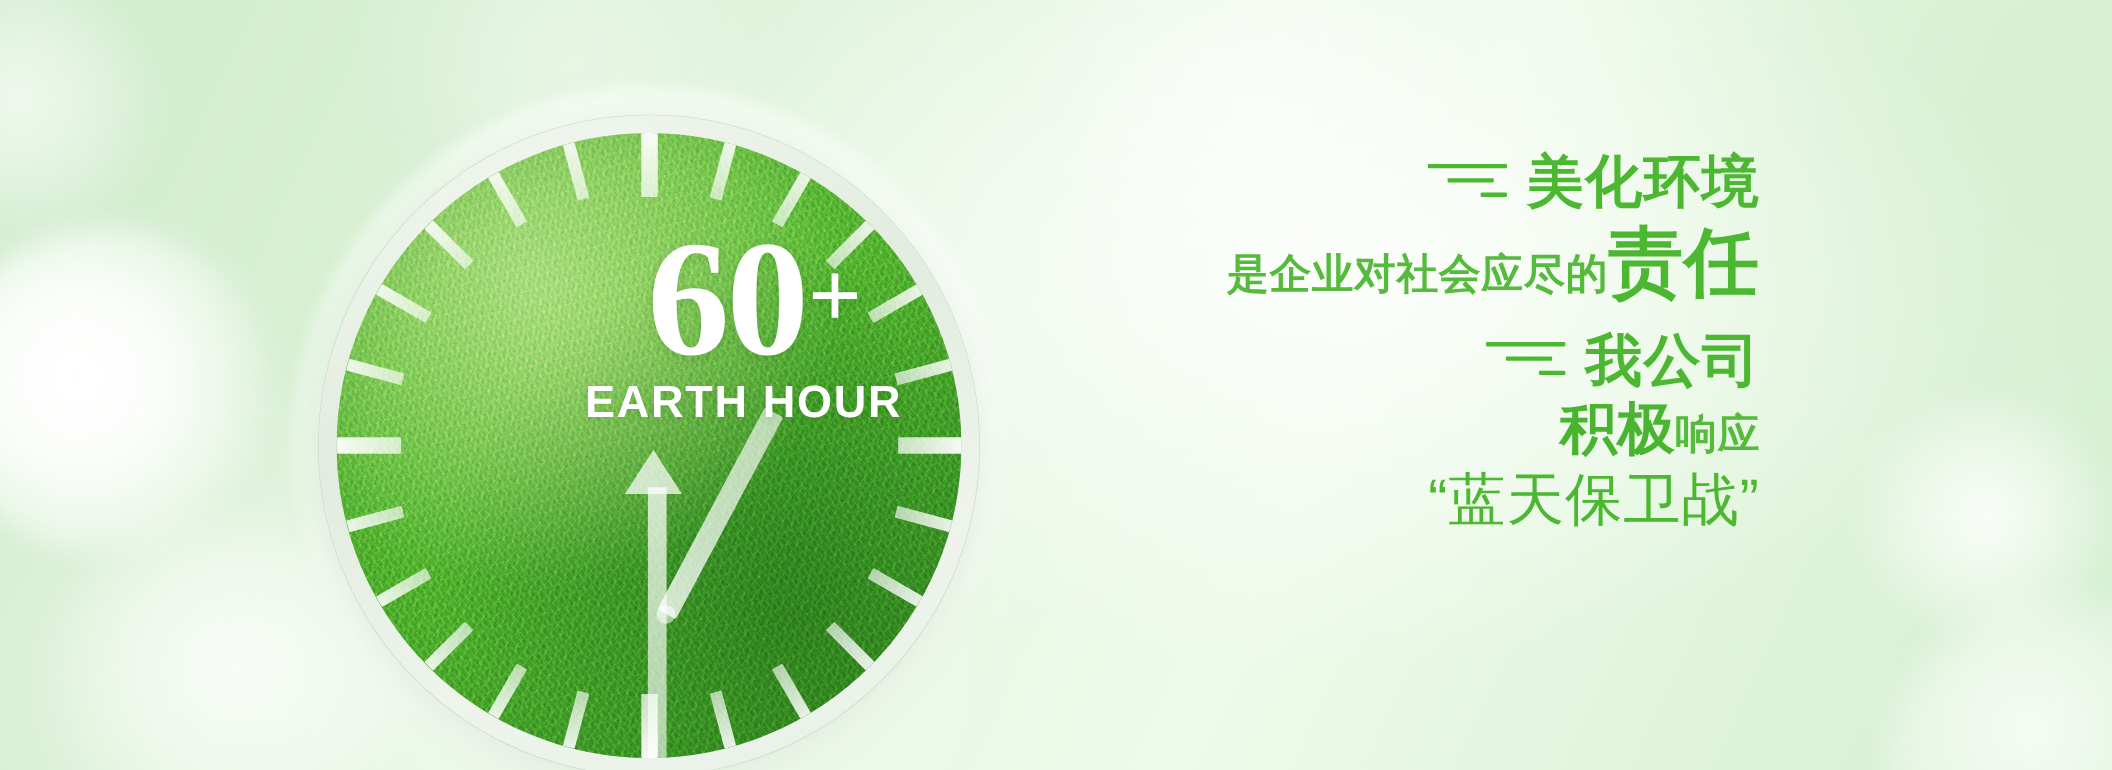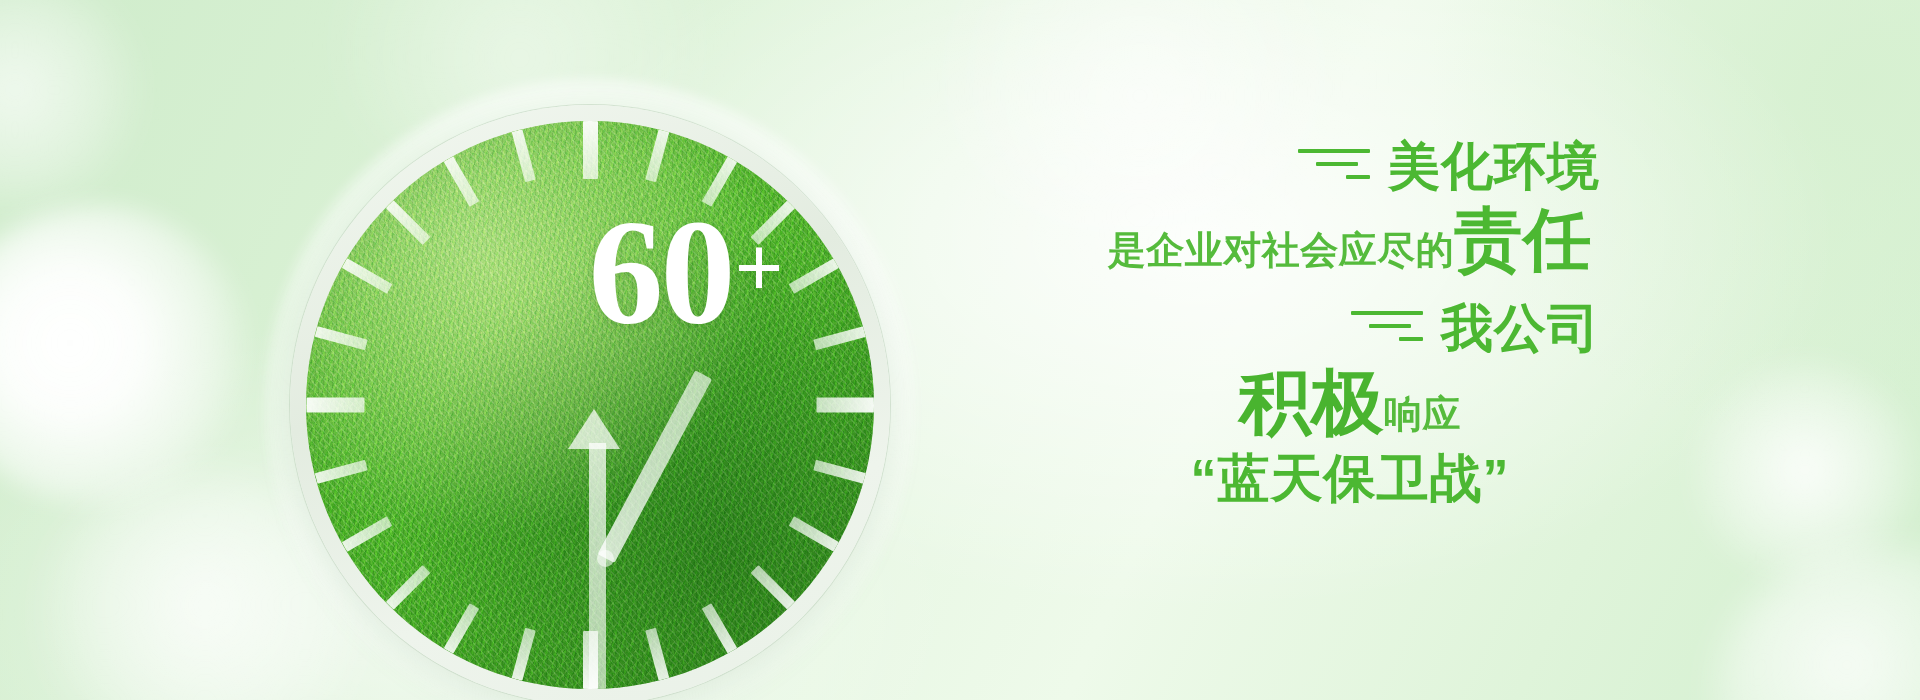--- a/index.html
+++ b/index.html
@@ -198,21 +198,21 @@
     letter-spacing:1.5px;
     color:#ffffff;
     text-shadow:0 2px 8px rgba(30,90,25,0.20);
   }
 
   
   .copy {
     position:absolute;
     left:1100px; top:140px;
     width:500px;
-    text-align:center;
+    text-align:right;
   }
   .copy-block { position:relative; }
   .copy-block + .copy-block { margin-top:24px; }
 
   .headline-row {
     display:flex;
     align-items:center;
     justify-content:flex-end;
     gap:18px;
   }
@@ -255,27 +255,27 @@
   .line-em {
     margin-top:6px;
     font-family:"Liberation Sans", sans-serif;
     font-weight:bold;
     font-size:38px;
     line-height:1.18;
     color:#55bb3c;
     letter-spacing:0.5px;
   }
   .line-em .accent {
-    font-size:72px;
+    font-size:52px;
     color:#49b42f;
   }
   .line-quote {
     margin-top:4px;
     font-family:"Liberation Sans", sans-serif;
-    font-weight:bold;
+    font-weight:normal;
     font-size:52px;
     line-height:1.12;
     color:#4cb832;
     letter-spacing:1px;
   }
 </style>
 </head>
 <body>
 
 <div class="banner">
@@ -327,20 +327,21 @@
         <div class="tick" style="transform:rotate(345deg)"></div>
       </div>
 
       <div class="hand hand-minute"></div>
       <div class="hand-arrow"></div>
       <div class="hand-stem"></div>
       <div class="hub"></div>
 
       <div class="eh-lockup">
         <div class="eh-60"><span>60</span><span class="eh-plus">+</span></div>
+        <div class="eh-sub">EARTH HOUR</div>
       </div>
     </div>
   </div>
 
   <div class="copy">
 
     <div class="copy-block">
       <div class="headline-row">
         <div class="rule-stack">
           <div class="rule r1"></div>

